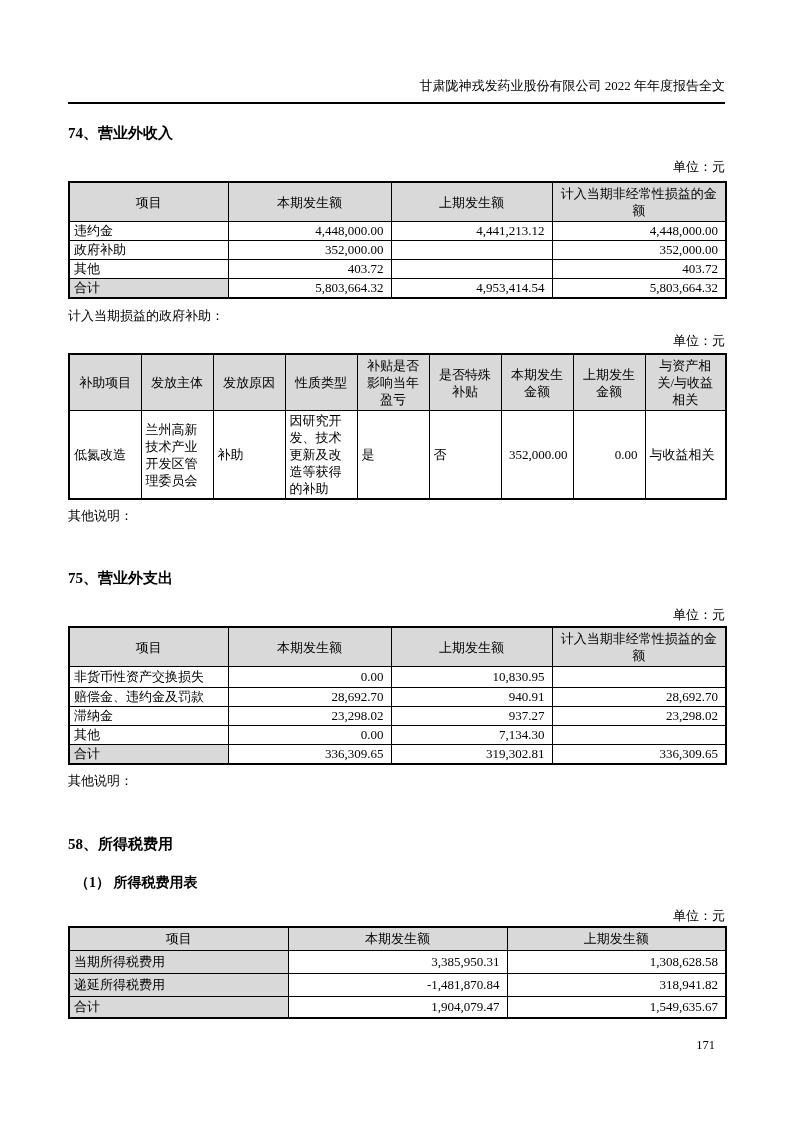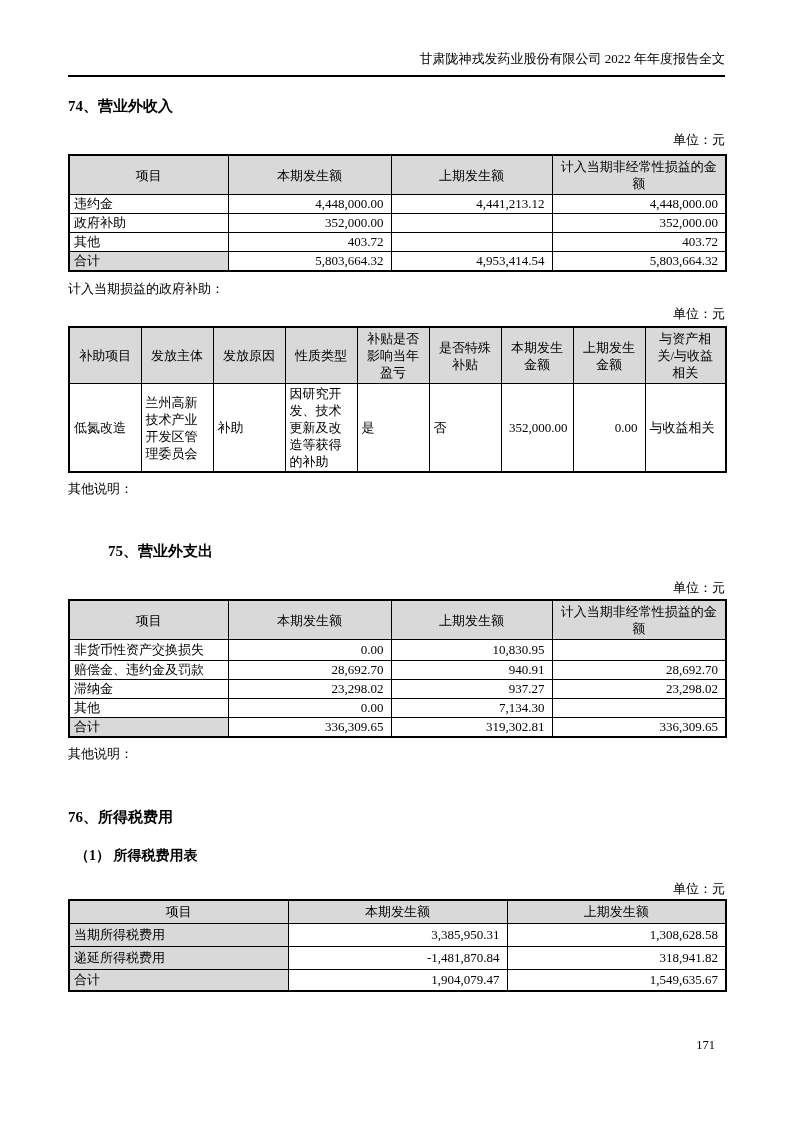--- a/index.html
+++ b/index.html
@@ -12,29 +12,30 @@
     font-family: "Liberation Serif", "DejaVu Serif", serif;
     padding: 52px 68px 0 68px;
     overflow: hidden;
   }
   .doc-header {
     text-align: right;
     font-size: 13px;
     line-height: 14px;
     padding-bottom: 9px;
     border-bottom: 2px solid #000;
+    margin-top: 27px;
   }
   .section-title {
     font-size: 15px;
     font-weight: bold;
     line-height: 19px;
     font-family: Liberation Serif, serif;
   }
   #s74-title { margin-top: 20px; }
-  #s75-title { margin-top: 46px; margin-left: 40px; }
+  #s75-title { margin-top: 46px; }
   #s76-title { margin-top: 47px; }
   .sub-title {
     font-size: 14px;
     font-weight: bold;
     line-height: 17px;
     margin-top: 20px;
     margin-left: 7px;
   }
   .unit-line {
     text-align: right;
@@ -235,21 +236,21 @@
         <td class="item shaded">合计</td>
         <td class="num">336,309.65</td>
         <td class="num">319,302.81</td>
         <td class="num">336,309.65</td>
       </tr>
     </tbody>
   </table>
 
   <div class="note-line">其他说明：</div>
 
-  <div class="section-title" id="s76-title">76、所得税费用</div>
+  <div class="section-title" id="s76-title">58、所得税费用</div>
 
   <div class="sub-title">（1） 所得税费用表</div>
 
   <div class="unit-line" id="unit-4">单位：元</div>
 
   <table class="fin-table" id="tax-table">
     <colgroup>
         <col style="width:219px">
         <col style="width:219px">
         <col style="width:219px">

